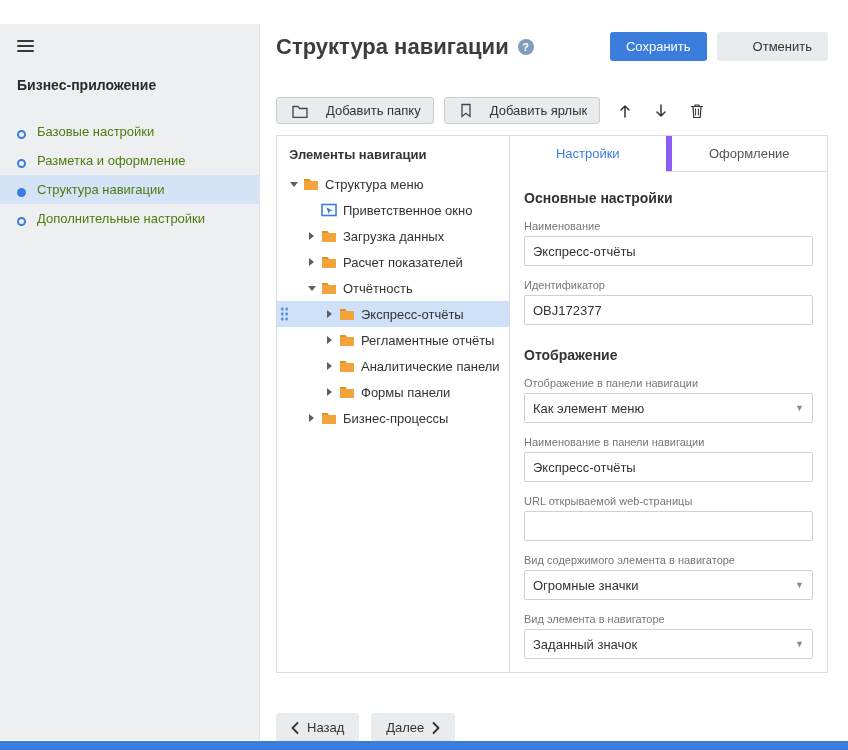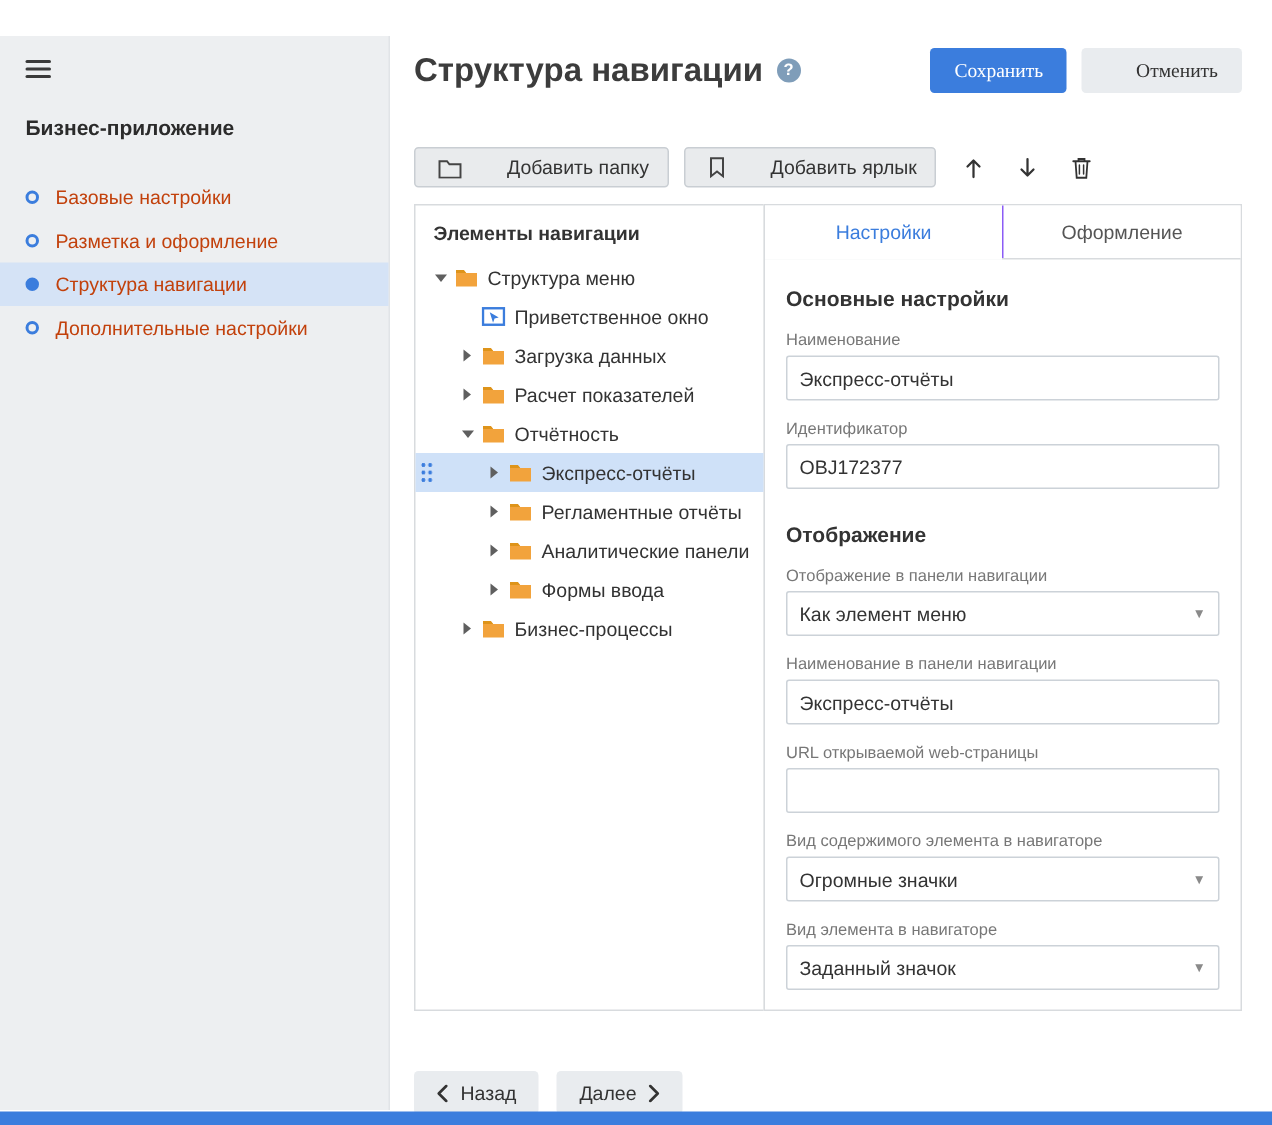--- a/index.html
+++ b/index.html
@@ -6,41 +6,41 @@
   html,body { width: 848px; height: 750px; }
   body { font-family: "Liberation Sans", sans-serif; background: #fff; overflow: hidden; }
   .screen { position: relative; width: 848px; height: 750px; background: #fff; }
   .app { display: flex; height: 740px; }
 
   
   .sidebar { width: 260px; background: #edeff1; border-right: 1px solid #e1e4e7; padding-top: 14px; flex-shrink: 0; margin-top: 24px; }
   .hamburger { width: 17px; margin-left: 17px; cursor: pointer; padding: 2px 0; }
   .hamburger span { display: block; height: 2px; background: #3a3a3a; margin-bottom: 3px; border-radius: 1px; }
   .sidebar-title { font-weight: bold; font-size: 14px; color: #2b2b2b; margin: 20px 17px 24px; }
-  .side-item { display: flex; align-items: center; gap: 11px; padding: 7px 17px; font-size: 13px; color: #c2410c; cursor: pointer; }
+  .side-item { display: flex; align-items: flex-end; gap: 11px; padding: 7px 17px; font-size: 13px; color: #4d7c0f; cursor: pointer; }
   .side-item.active { background: #d5e3f6; }
   .radio { width: 9px; height: 9px; border-radius: 50%; border: 2px solid #3b7ddd; background: transparent; flex-shrink: 0; }
   .side-item.active .radio { background: #3b7ddd; }
 
   
   .main { flex: 1; padding: 0 20px 0 16px; display: flex; flex-direction: column; min-width: 0; }
   .page-header { display: flex; align-items: center; margin-top: 32px; }
   .page-title { font-size: 22px; font-weight: bold; color: #3c3c3c; }
   .help-icon { width: 16px; height: 16px; border-radius: 50%; background: #7f9db9; color: #fff;
                font-size: 11px; font-weight: bold; display: flex; align-items: center; justify-content: center;
                margin-left: 9px; cursor: pointer; }
   .spacer { flex: 1; }
-  .btn { font-family: Liberation Serif, serif; font-size: 13px; border: none; border-radius: 3px;
+  .btn { font-family: Liberation Sans, sans-serif; font-size: 13px; border: none; border-radius: 3px;
          padding: 7px 16px; cursor: pointer; }
   .btn.primary { background: #3b7ddd; color: #fff; }
   .btn.secondary { background: #e9ecef; color: #333; margin-left: 10px; padding-left: 36px; }
 
   
   .toolbar { display: flex; align-items: center; margin-top: 36px; }
-  .tool-btn { display: flex; align-items: center; gap: 24px; background: #e9ebed; border: 1px solid #c9ced3;
+  .tool-btn { display: flex; align-items: center; gap: 12px; background: #e9ebed; border: 1px solid #c9ced3;
               border-radius: 3px; padding: 5px 12px; font-size: 13px; color: #333; cursor: pointer;
               font-family: "Liberation Sans", sans-serif; }
   .tool-btn + .tool-btn { margin-left: 10px; }
   .icon-btn { background: none; border: none; cursor: pointer; padding: 4px; margin-left: 14px; display: flex; align-items: center; }
 
   
   .content { display: flex; margin-top: 11px; height: 628px; }
 
   .tree-panel { width: 234px; border: 1px solid #d8dbde; background: #fff; flex-shrink: 0; display: flex; flex-direction: column; }
   .tree-header { font-size: 13px; font-weight: bold; color: #333; padding: 11px 12px 9px; }
@@ -53,21 +53,21 @@
   .caret.right::before { content: ""; border-left: 5px solid #5f5f5f; border-top: 4px solid transparent; border-bottom: 4px solid transparent; }
   .caret.down::before { content: ""; border-top: 5px solid #5f5f5f; border-left: 4px solid transparent; border-right: 4px solid transparent; }
   .tree-icon { display: flex; align-items: center; margin: 0 6px 0 3px; flex-shrink: 0; }
   .drag-handle { position: absolute; left: 3px; top: 50%; transform: translateY(-50%); width: 9px; height: 15px;
                  background-image: radial-gradient(circle, #3b7ddd 1.2px, transparent 1.4px);
                  background-size: 4.5px 5px; cursor: grab; }
 
   .settings-panel { flex: 1; border: 1px solid #d8dbde; margin-left: -1px; background: #fff; display: flex; flex-direction: column; min-width: 0; }
   .tabs { display: flex; border-bottom: 1px solid #d8dbde; }
   .tab { flex: 1; text-align: center; padding: 10px 0; font-size: 13px; color: #555; cursor: pointer; background: #fff; }
-  .tab + .tab { border-left: 1px solid #8b5cf6; }
+  .tab + .tab { border-left: 6px solid #8b5cf6; }
   .tab.active { color: #3b7ddd; margin-bottom: -1px; border-bottom: 1px solid #fff; }
   .panel-body { padding: 14px 14px 0; overflow: hidden; }
   .section-title { font-size: 14px; font-weight: bold; color: #333; margin: 4px 0 14px; }
   .section-title.second { margin-top: 22px; }
   .field { margin-bottom: 13px; }
   .field-label { font-size: 11px; color: #777; margin-bottom: 4px; }
   .text-input { width: 100%; height: 30px; border: 1px solid #ccd2d8; border-radius: 2px; padding: 0 8px;
                 font-family: "Liberation Sans", sans-serif; font-size: 13px; color: #333; background: #fff; }
   .select { width: 100%; height: 30px; border: 1px solid #ccd2d8; border-radius: 2px; padding: 0 8px;
             display: flex; align-items: center; justify-content: space-between; font-size: 13px; color: #333;
@@ -254,21 +254,21 @@
           </div>
 
           <div class="tree-row lvl2">
             <span class="caret right"></span>
             <span class="tree-icon">
               <svg width="16" height="13" viewBox="0 0 16 13">
                   <path d="M1 1h5.2l1.6 2H15v9H1z" fill="#F2A33C"></path>
                   <path d="M1 1h5.2l1.6 2H1z" fill="#DE941A"></path>
                 </svg>
             </span>
-            <span>Формы ввода</span>
+            <span>Формы панели</span>
           </div>
 
           <div class="tree-row lvl1">
             <span class="caret right"></span>
             <span class="tree-icon">
               <svg width="16" height="13" viewBox="0 0 16 13">
                   <path d="M1 1h5.2l1.6 2H15v9H1z" fill="#F2A33C"></path>
                   <path d="M1 1h5.2l1.6 2H1z" fill="#DE941A"></path>
                 </svg>
             </span>

